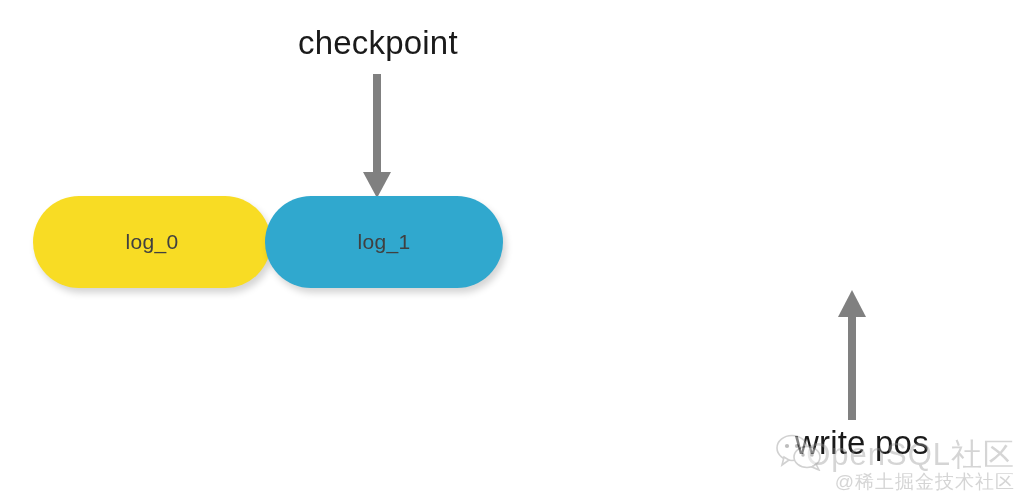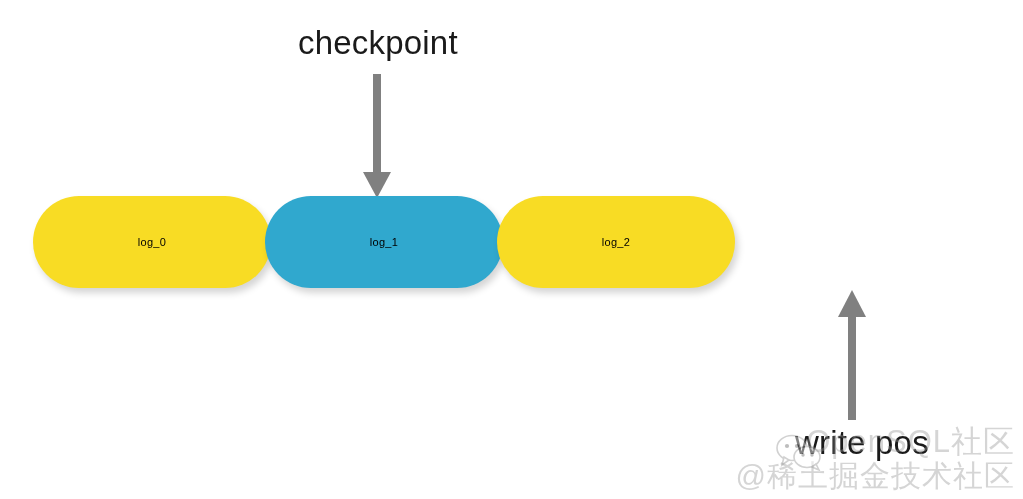--- a/index.html
+++ b/index.html
@@ -33,22 +33,22 @@
     height: 92px;
     border-radius: 46px / 46px;
     box-shadow: 3px 5px 7px rgba(0,0,0,0.17);
     display: flex;
     align-items: center;
     justify-content: center;
     pointer-events: auto;
   }
   .log-label {
     font-family: "Liberation Sans", sans-serif;
-    font-size: 11px;
-    color: #000000;
+    font-size: 21px;
+    color: #404040;
     letter-spacing: 0.3px;
     user-select: none;
   }
   .log-0 { left: 33px;  width: 238px; background: #F8DC24; z-index: 1; }
   .log-1 { left: 265px; width: 238px; background: #30A8CE; z-index: 2; justify-content: center; }
   .log-2 { left: 497px; width: 238px; background: #F8DC24; z-index: 3; }
   .log-3 { left: 727px; width: 232px; background: #30A8CE; z-index: 4; }
 
   
   .arrow {
@@ -94,21 +94,21 @@
   .wm-line1 {
     font-family: "Liberation Sans", sans-serif;
     font-size: 31px;
     color: rgba(150,150,150,0.40);
     letter-spacing: 1px;
     line-height: 1.05;
     text-align: right;
   }
   .wm-line2 {
     font-family: "Liberation Sans", sans-serif;
-    font-size: 30px;
+    font-size: 19px;
     color: rgba(150,150,150,0.40);
     letter-spacing: 1px;
     line-height: 1.15;
   }
   .wm-logo {
     position: absolute;
     left: 776px;
     bottom: 28px;
     width: 46px;
     height: 38px;
@@ -125,23 +125,20 @@
   <div class="log-track">
 
     <div class="log-box log-0">
       <span class="log-label">log_0</span>
     </div>
 
     <div class="log-box log-1">
       <span class="log-label">log_1</span>
     </div>
 
-    <div class="log-box log-2">
-      <span class="log-label">log_2</span>
-    </div>
 
 
   </div>
 
   <div class="arrow arrow-checkpoint">
     <svg width="40" height="126" viewBox="0 0 40 126" xmlns="http://www.w3.org/2000/svg">
       <rect x="15" y="0" width="8" height="100" fill="#808080"></rect>
       <polygon points="5,98 33,98 19,124" fill="#808080"></polygon>
     </svg>
   </div>

